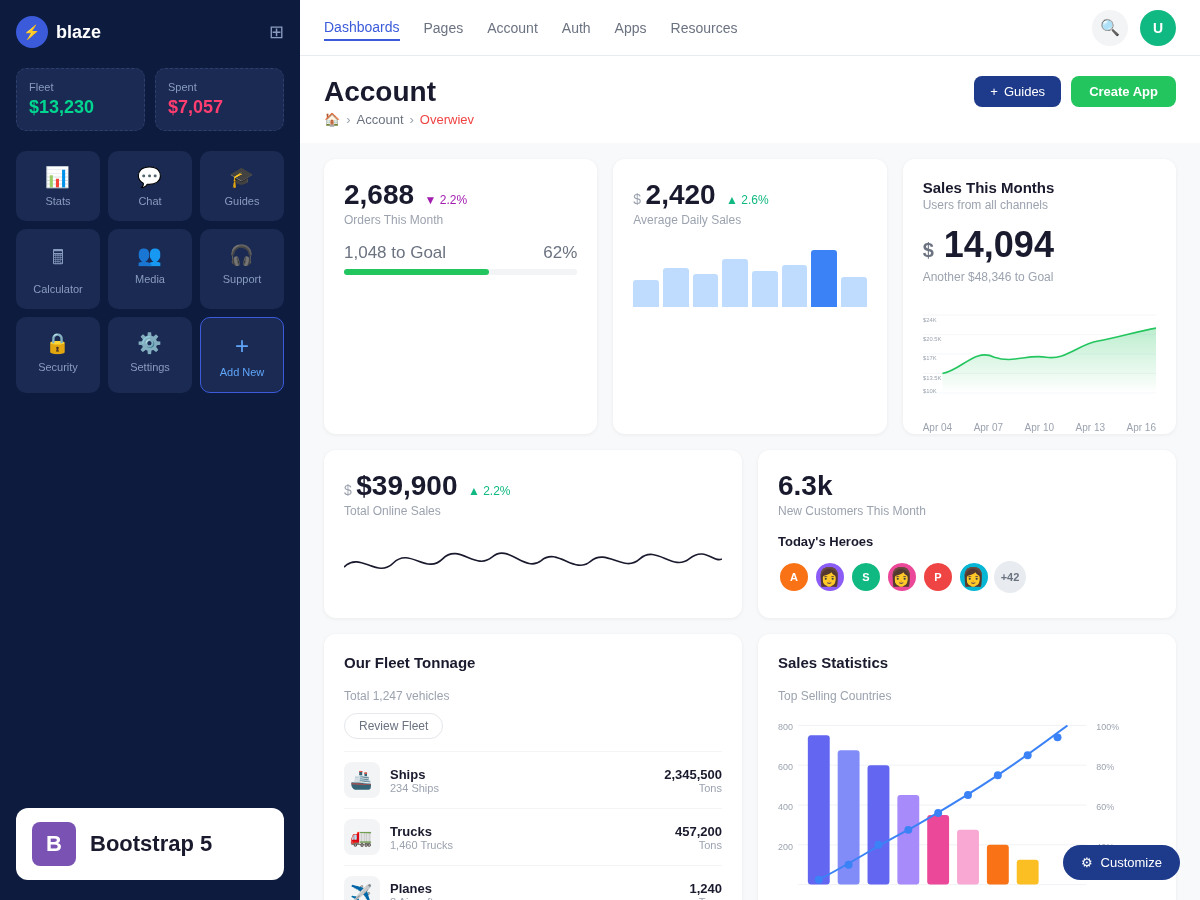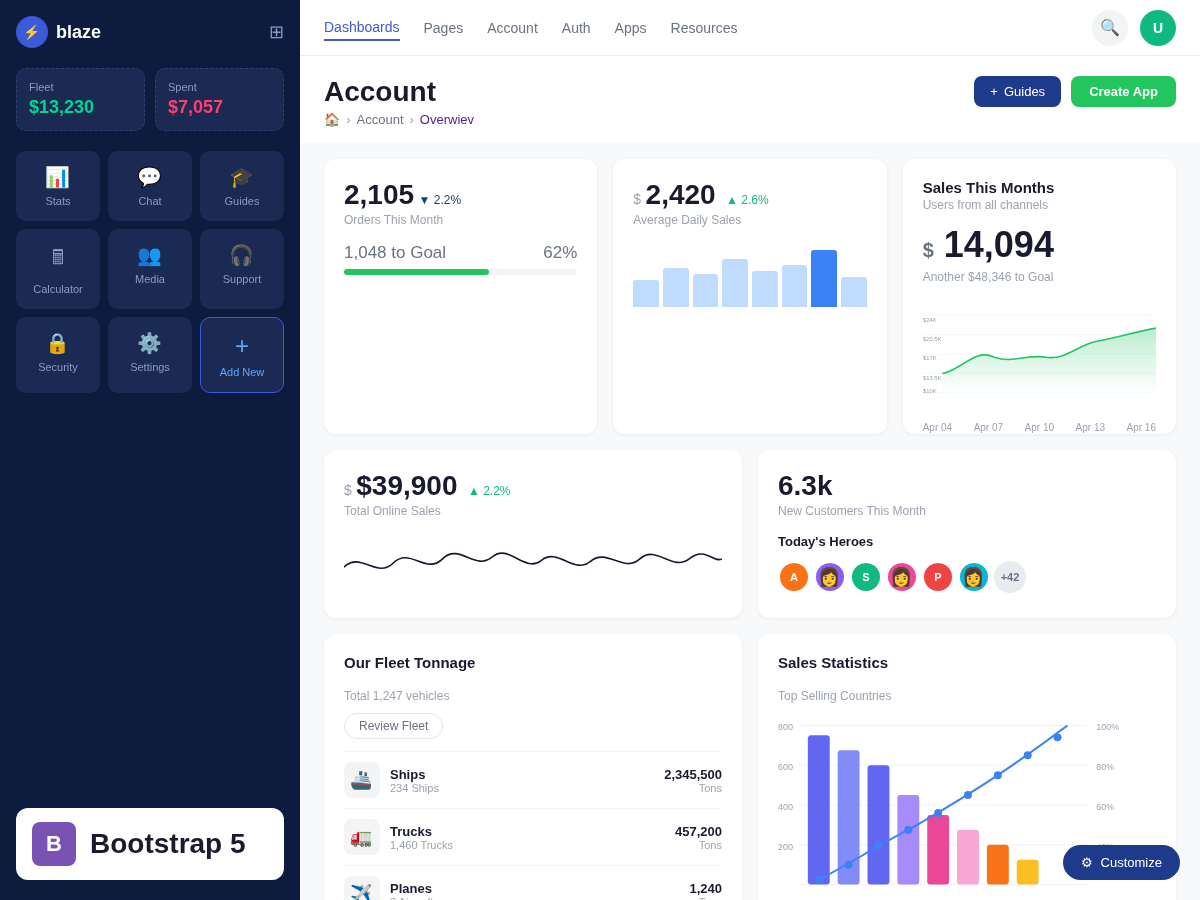--- a/index.html
+++ b/index.html
@@ -92,21 +92,21 @@
       align-items: center;
       gap: 14px;
     }
     .bootstrap-icon {
       width: 44px; height: 44px;
       background: #7952b3;
       border-radius: 8px;
       display: flex; align-items: center; justify-content: center;
       color: white; font-size: 22px; font-weight: 800;
     }
-    .bootstrap-text { font-size: 28px; font-weight: 700; color: #1a1a2e; }
+    .bootstrap-text { font-size: 22px; font-weight: 700; color: #1a1a2e; }
 
     
     .main {
       flex: 1;
       background: white;
       display: flex;
       flex-direction: column;
       height: 900px;
       overflow: hidden;
     }
@@ -172,21 +172,21 @@
       margin-bottom: 12px;
       background: white;
       margin: -20px -24px 16px;
       padding: 20px 24px 16px;
     }
     .page-title { font-size: 28px; font-weight: 700; color: #1a1a2e; }
     .breadcrumb { display: flex; align-items: center; gap: 6px; font-size: 13px; color: #6b7280; margin-top: 4px; }
     .breadcrumb-home { color: #6b7280; }
     .breadcrumb-sep { color: #9ca3af; }
     .breadcrumb-item { color: #6b7280; }
-    .breadcrumb-item.active { color: #4c1d95; }
+    .breadcrumb-item.active { color: #ef4444; }
 
     .page-actions { display: flex; gap: 10px; align-items: center; }
     .btn-invite {
       background: #1e3a8a;
       color: white;
       border: none;
       border-radius: 8px;
       padding: 8px 16px;
       font-size: 13px;
       cursor: pointer;
@@ -205,21 +205,21 @@
 
     .stat-card {
       background: white;
       border-radius: 12px;
       padding: 20px;
       box-shadow: 0 1px 4px rgba(0,0,0,0.06);
     }
 
     .stat-number { font-size: 28px; font-weight: 700; color: #1a1a2e; }
     .stat-badge-green { color: #10b981; font-size: 12px; margin-left: 6px; }
-    .stat-badge-red { color: #0c4a6e; font-size: 12px; }
+    .stat-badge-red { color: #a21caf; font-size: 12px; margin-left: 6px; }
     .stat-label { color: #9ca3af; font-size: 12px; margin-top: 2px; }
 
     
     .progress-section { margin-top: 16px; }
     .progress-header { display: flex; justify-content: space-between; font-size: 17px; color: #6b7280; margin-bottom: 6px; }
     .progress-bar-bg { background: #f3f4f6; border-radius: 4px; height: 6px; }
     .progress-bar-fill { background: #22c55e; border-radius: 4px; height: 6px; }
 
     
     .mini-bar-chart {
@@ -424,21 +424,21 @@
           <span>Guides</span>
         </button>
         <button class="btn-create">Create App</button>
       </div>
     </div>
 
     <div class="three-col">
 
       <div class="stat-card">
         <div>
-          <span class="stat-number">2,105</span>
+          <span class="stat-number">2,688</span>
           <span class="stat-badge-red">▼ 2.2%</span>
         </div>
         <div class="stat-label">Orders This Month</div>
         <div class="progress-section">
           <div class="progress-header">
             <span>1,048 to Goal</span>
             <span>62%</span>
           </div>
           <div class="progress-bar-bg">
             <div class="progress-bar-fill" style="width: 62%;"></div>

